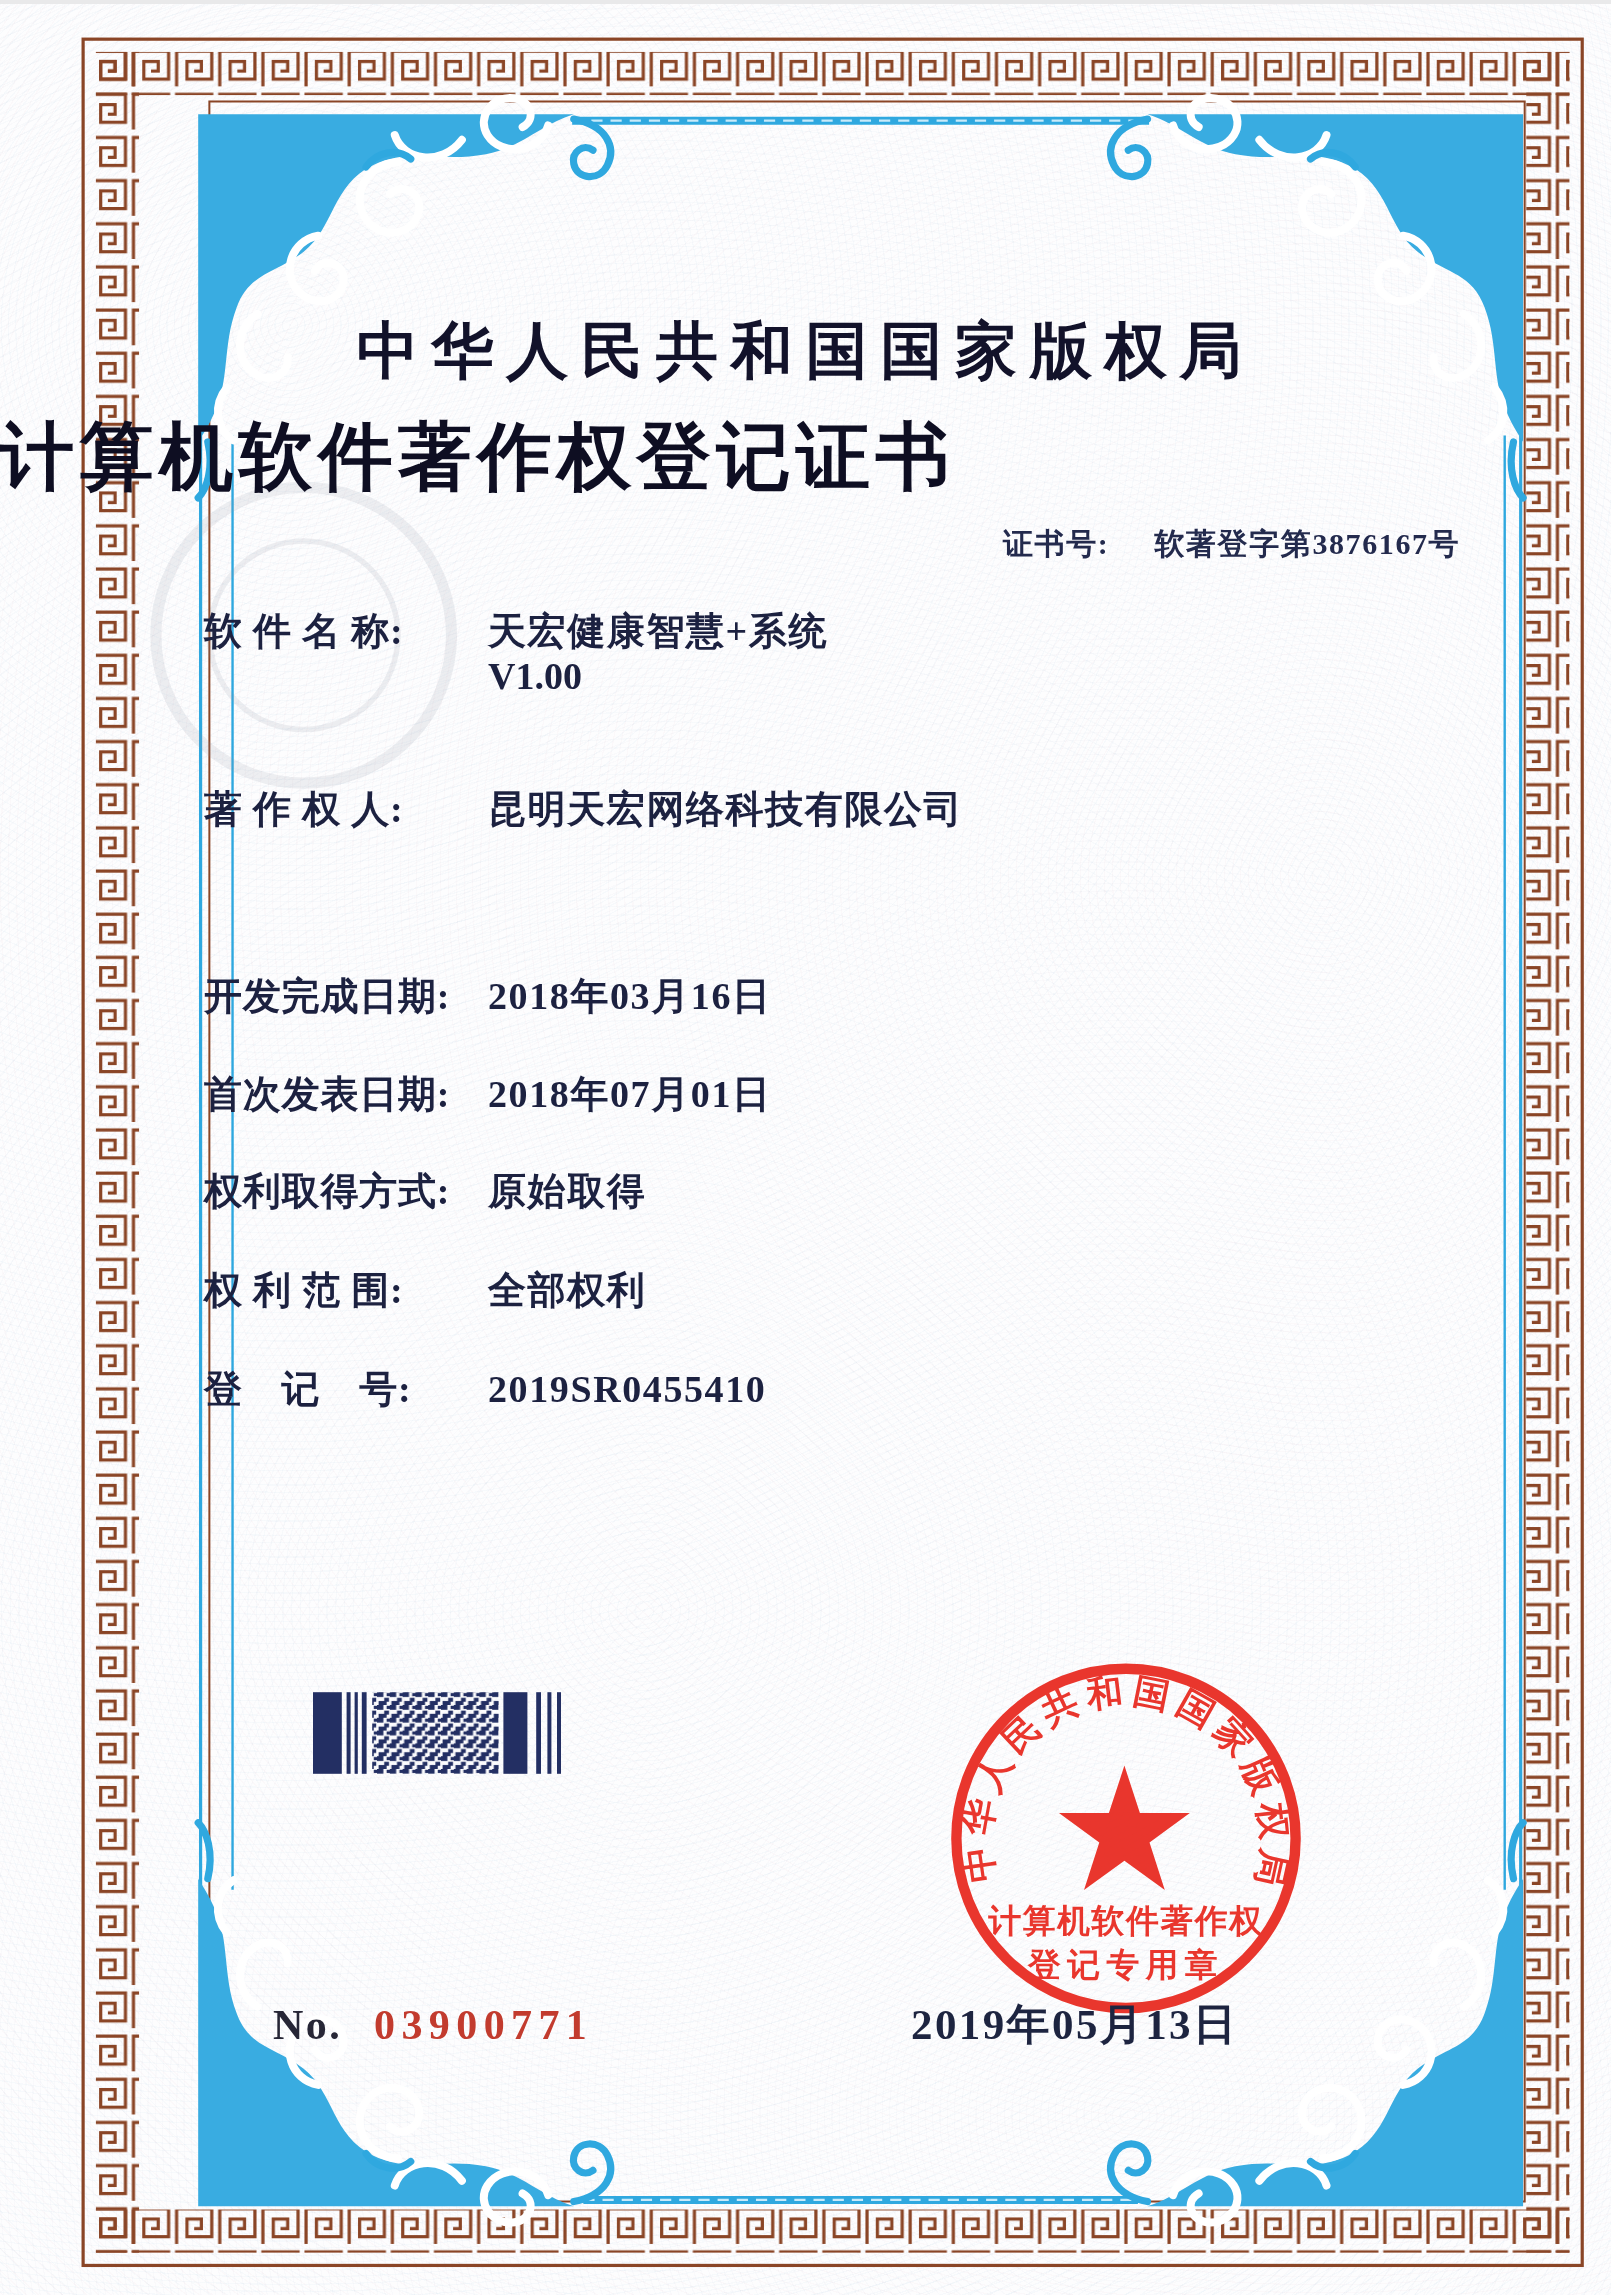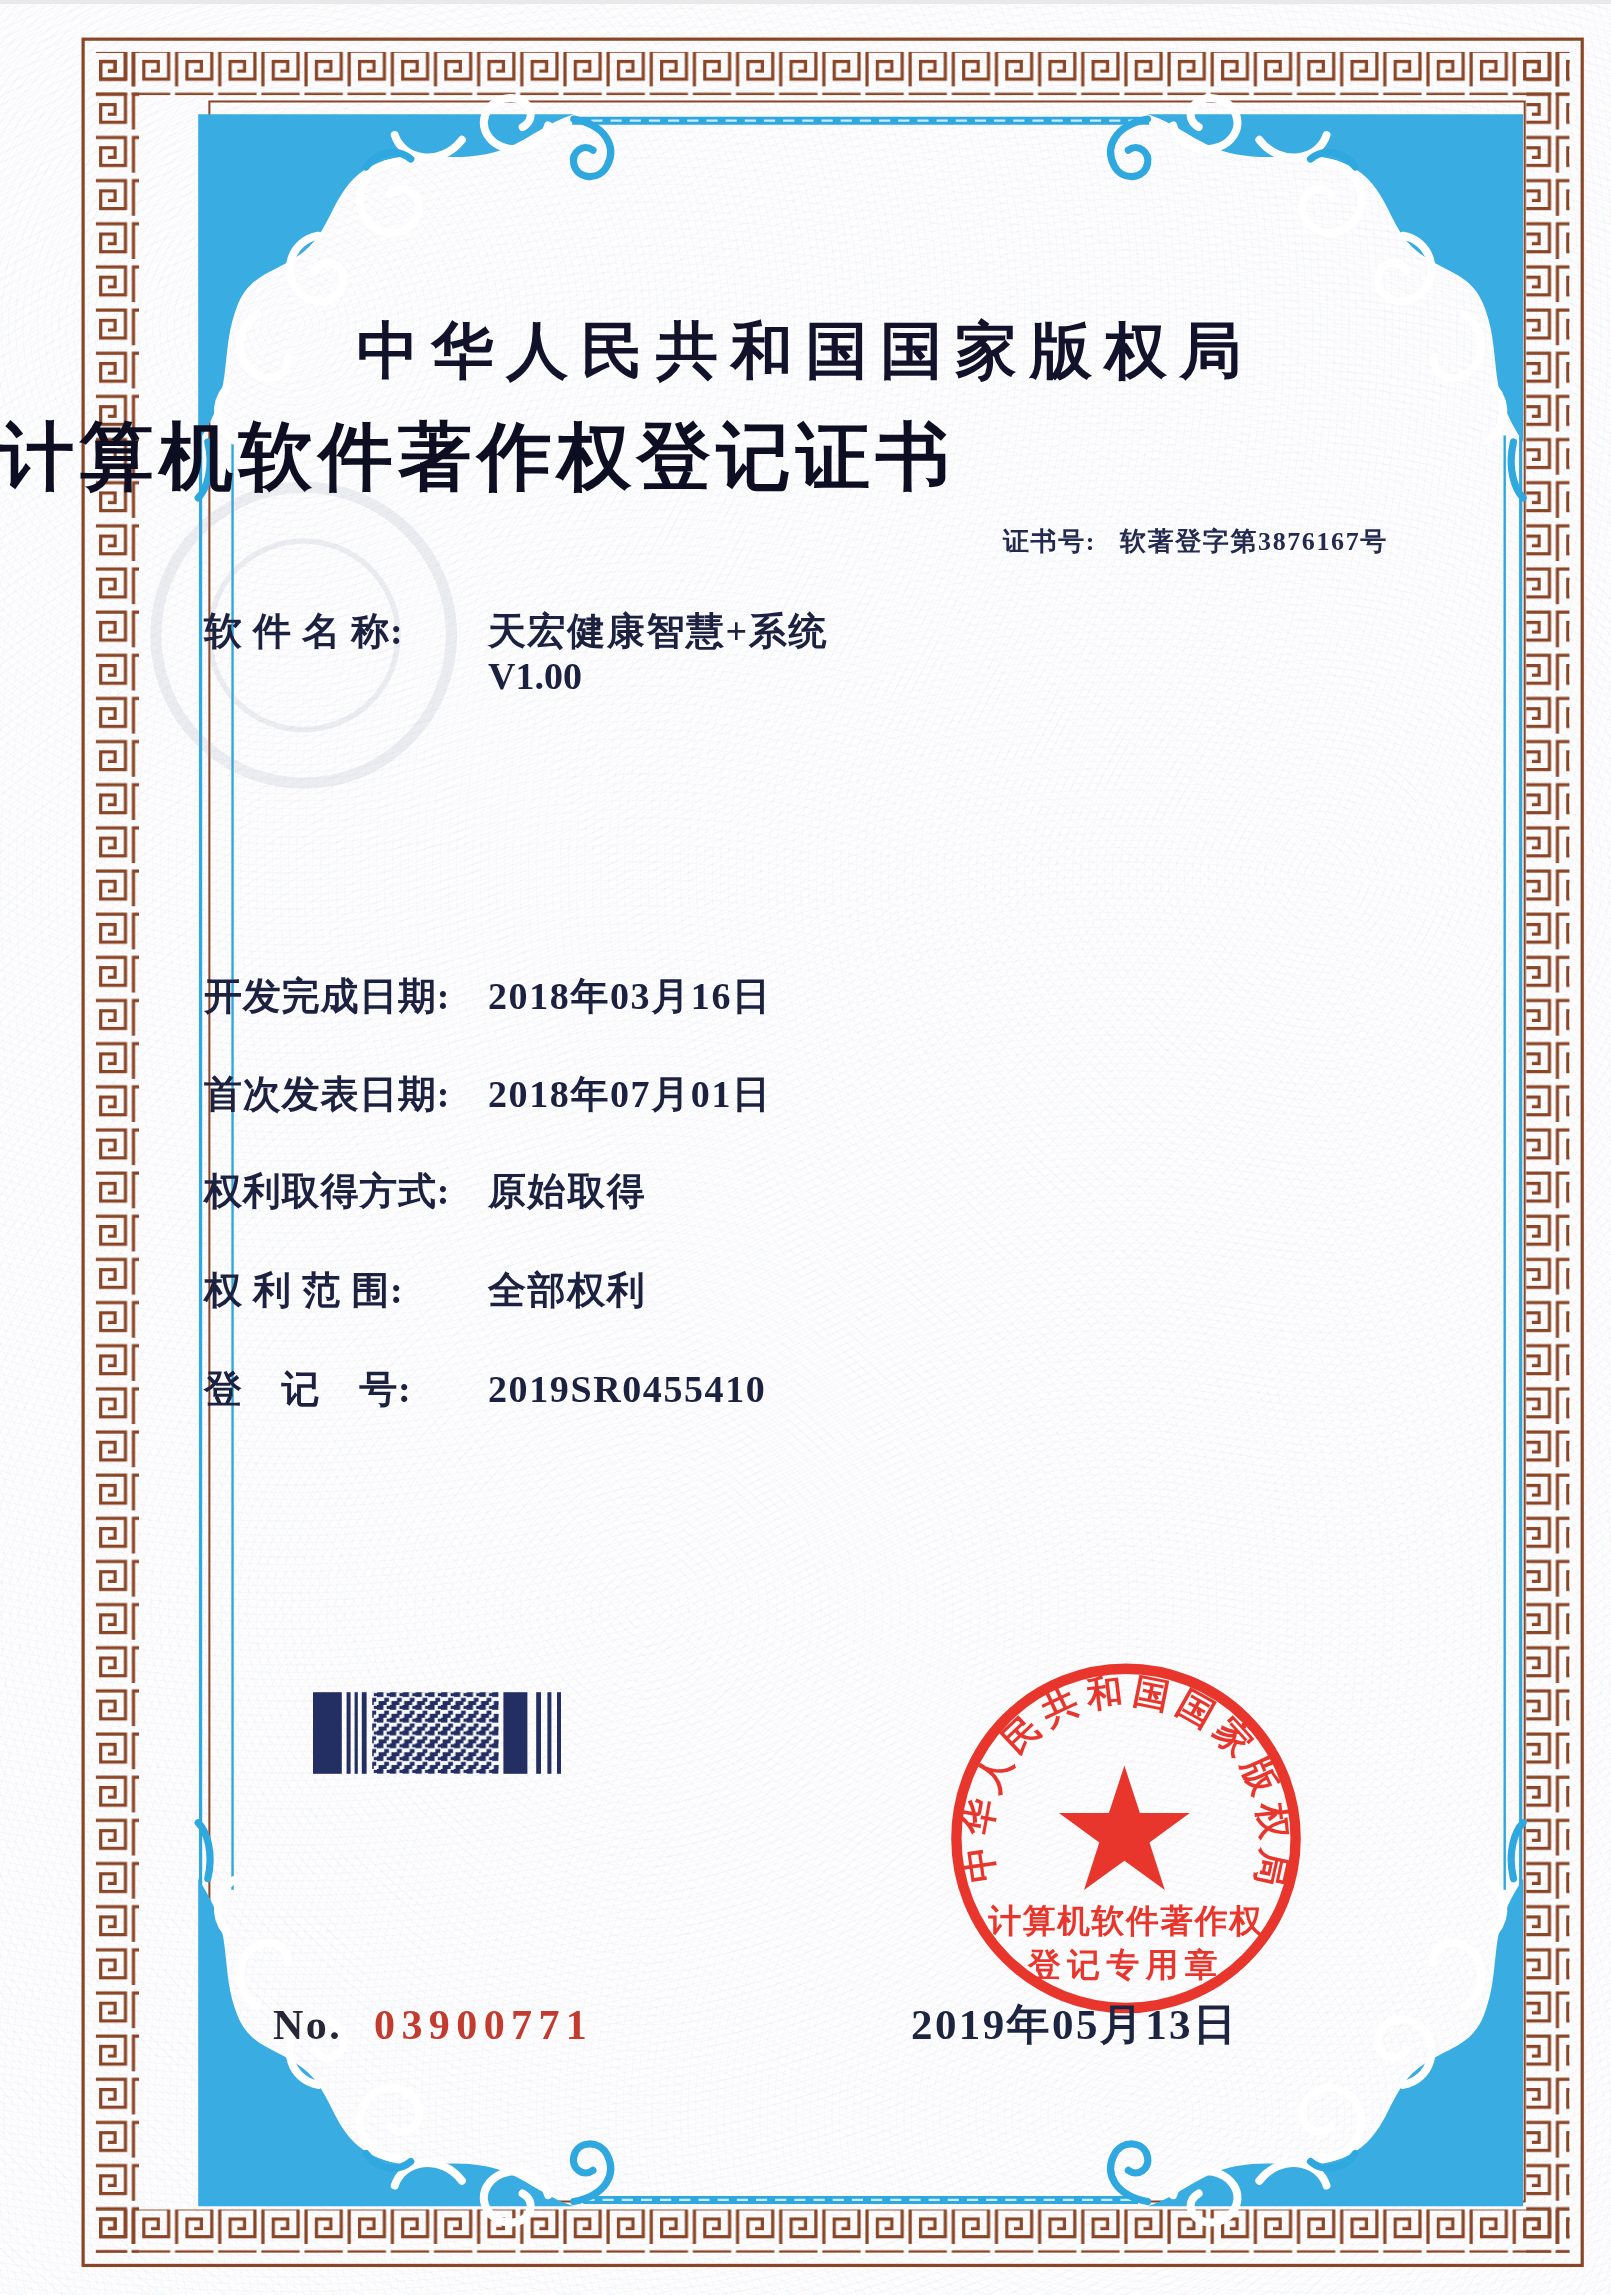--- a/index.html
+++ b/index.html
@@ -18,22 +18,22 @@
   svg{display:block;}
   .issuer-title{
     left:0;top:305px;width:100%;text-align:center;
     font-size:62px;font-weight:700;letter-spacing:12.8px;color:#12122a;white-space:nowrap;
   }
   .main-title{
     left:0;top:404px;width:100%;
     font-size:74px;font-weight:700;letter-spacing:5.6px;color:#0e0e22;white-space:nowrap;
   }
   .certno-row{
-    left:1003px;top:520px;font-size:26px;font-weight:600;color:#232a4d;
-    display:flex;gap:24px;white-space:nowrap;letter-spacing:1.6px;align-items:flex-end;
+    left:1003px;top:520px;font-size:30px;font-weight:600;color:#232a4d;
+    display:flex;gap:45px;white-space:nowrap;letter-spacing:1.6px;align-items:flex-end;
   }
   .field-row{left:204px;font-size:38px;font-weight:600;color:#1c2140;white-space:nowrap;}
   .field-label{display:inline-block;width:265px;letter-spacing:0.8px;}
   .field-value{margin-left:19px;letter-spacing:1.6px;}
   .version-line{left:488px;top:650px;font-size:38px;font-weight:600;color:#1c2140;}
   .r0{top:602px}.r1{top:780px}.r2{top:967px}.r3{top:1065px}
   .r4{top:1162px}.r5{top:1261px}.r6{top:1360px}
   .legal{left:185px;top:1475px;width:1311px;font-size:38px;font-weight:600;
          color:#191d38;letter-spacing:2.4px;line-height:1.25;}
   .legal .l1{text-indent:75px;margin-bottom:54px;white-space:nowrap;}
@@ -113,20 +113,23 @@
   <div class="abs certno-row">
     <span>证书号:</span>
     <span>软著登字第3876167号</span>
   </div>
 
   <div class="abs field-row r0">
     <span class="field-label">软 件 名 称:</span><span class="field-value">天宏健康智慧+系统</span>
   </div>
   <div class="abs version-line">V1.00</div>
 
+  <div class="abs field-row r1">
+    <span class="field-label">著 作 权 人:</span><span class="field-value">昆明天宏网络科技有限公司</span>
+  </div>
   <div class="abs field-row r2">
     <span class="field-label">开发完成日期:</span><span class="field-value">2018年03月16日</span>
   </div>
   <div class="abs field-row r3">
     <span class="field-label">首次发表日期:</span><span class="field-value">2018年07月01日</span>
   </div>
   <div class="abs field-row r4">
     <span class="field-label">权利取得方式:</span><span class="field-value">原始取得</span>
   </div>
   <div class="abs field-row r5">

